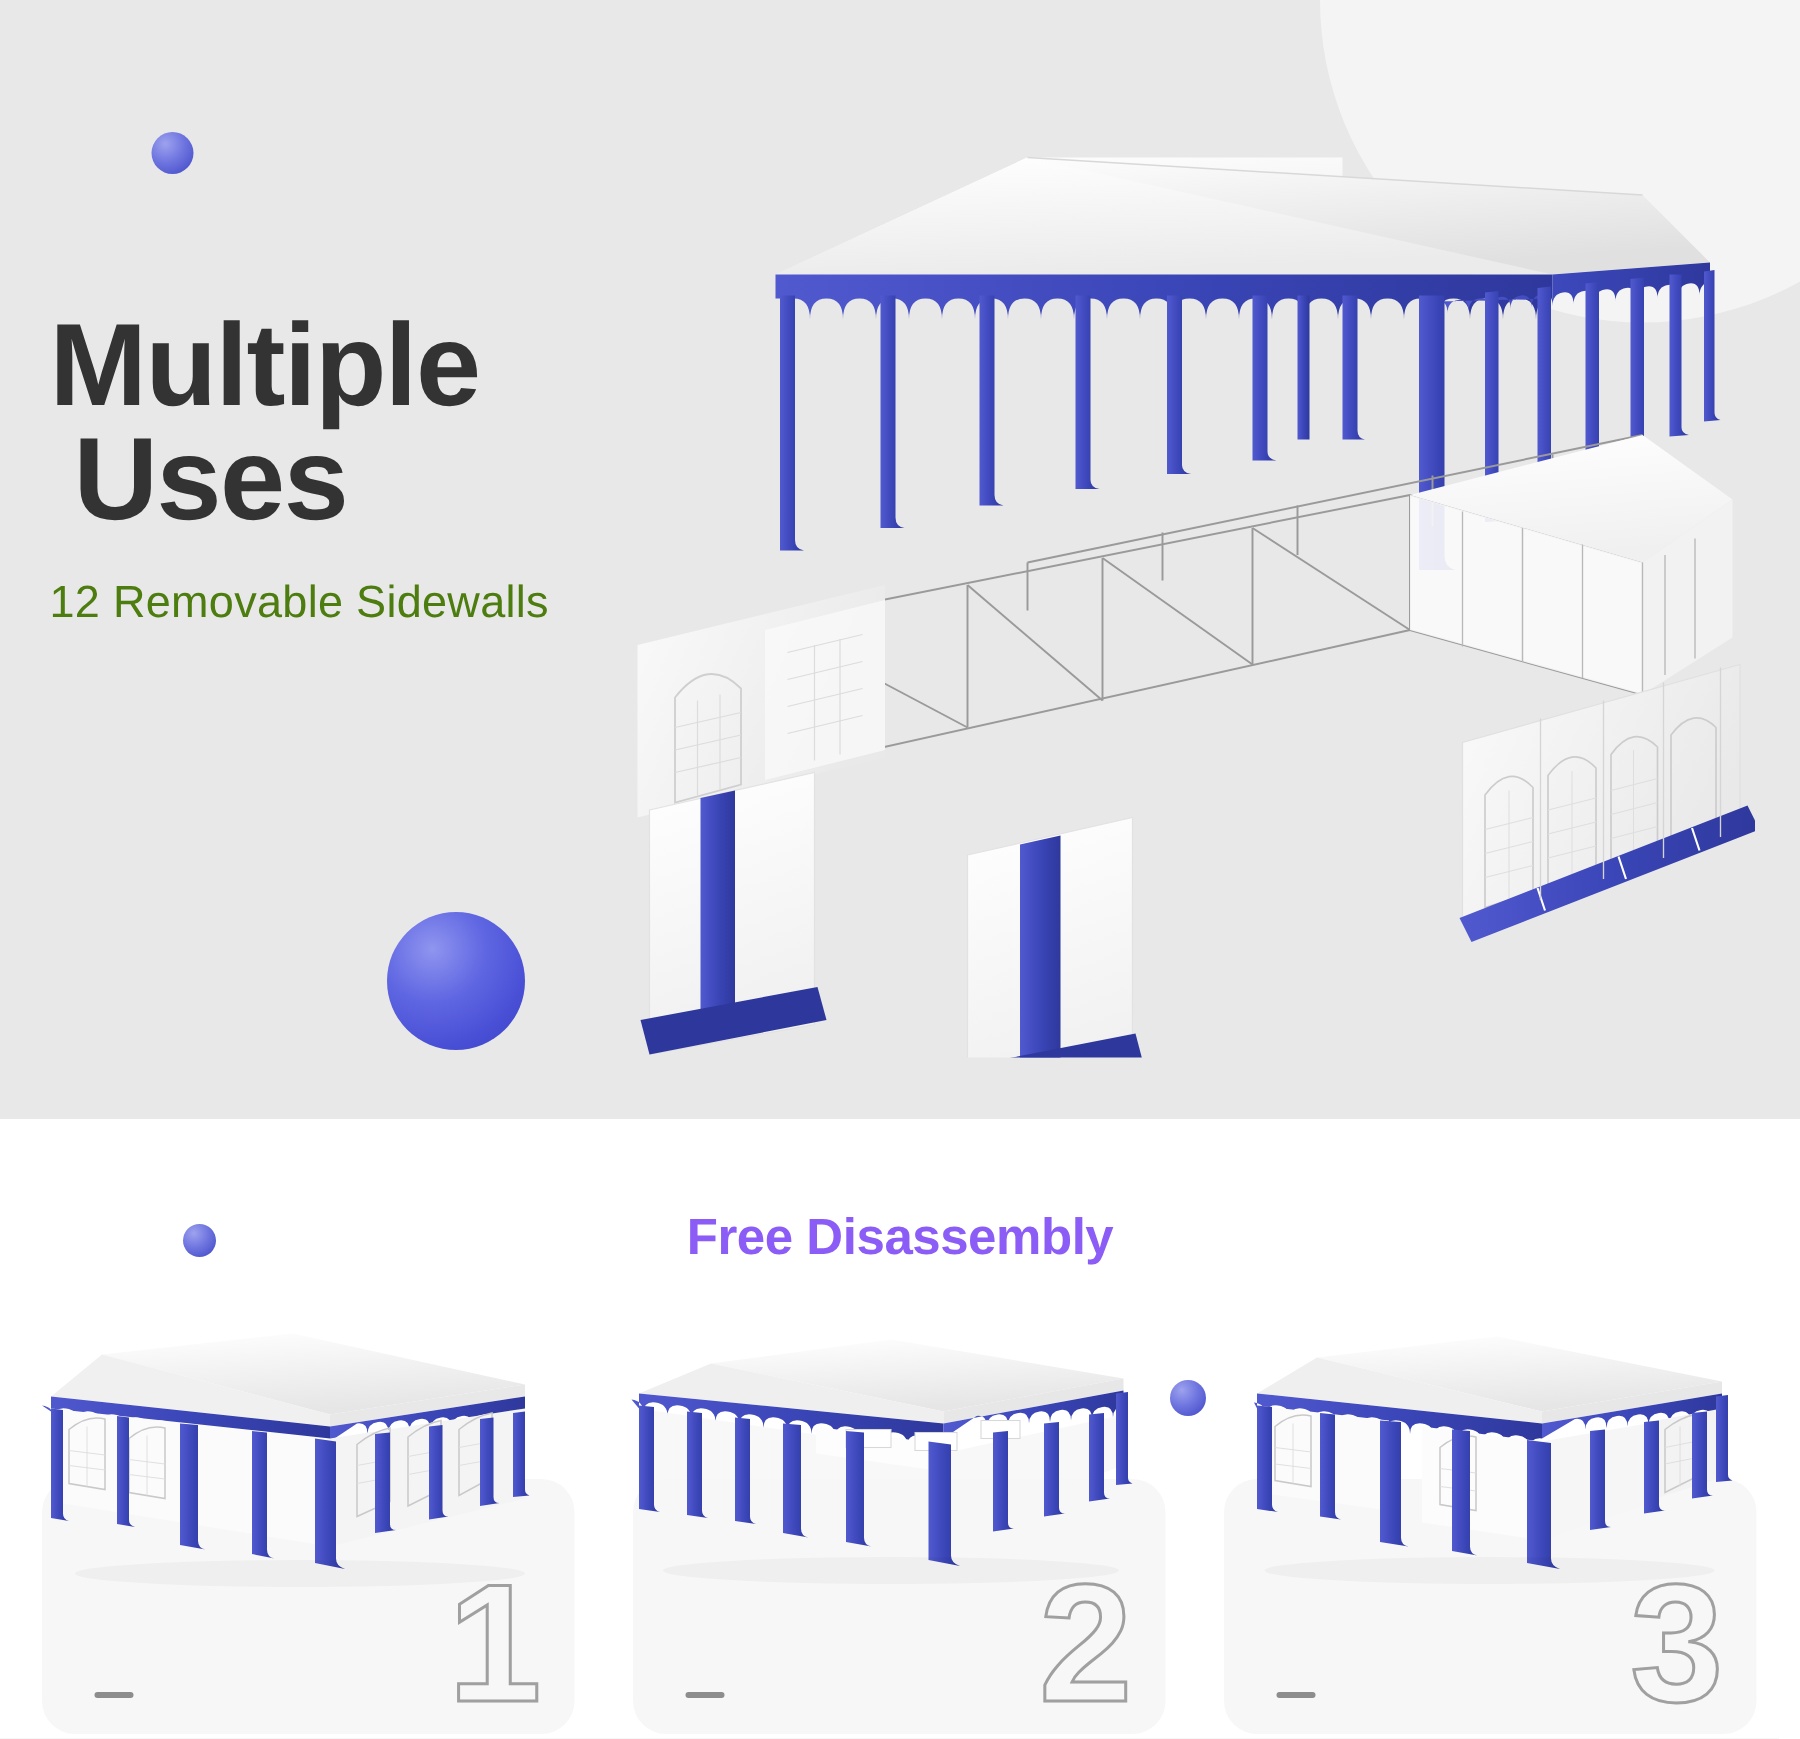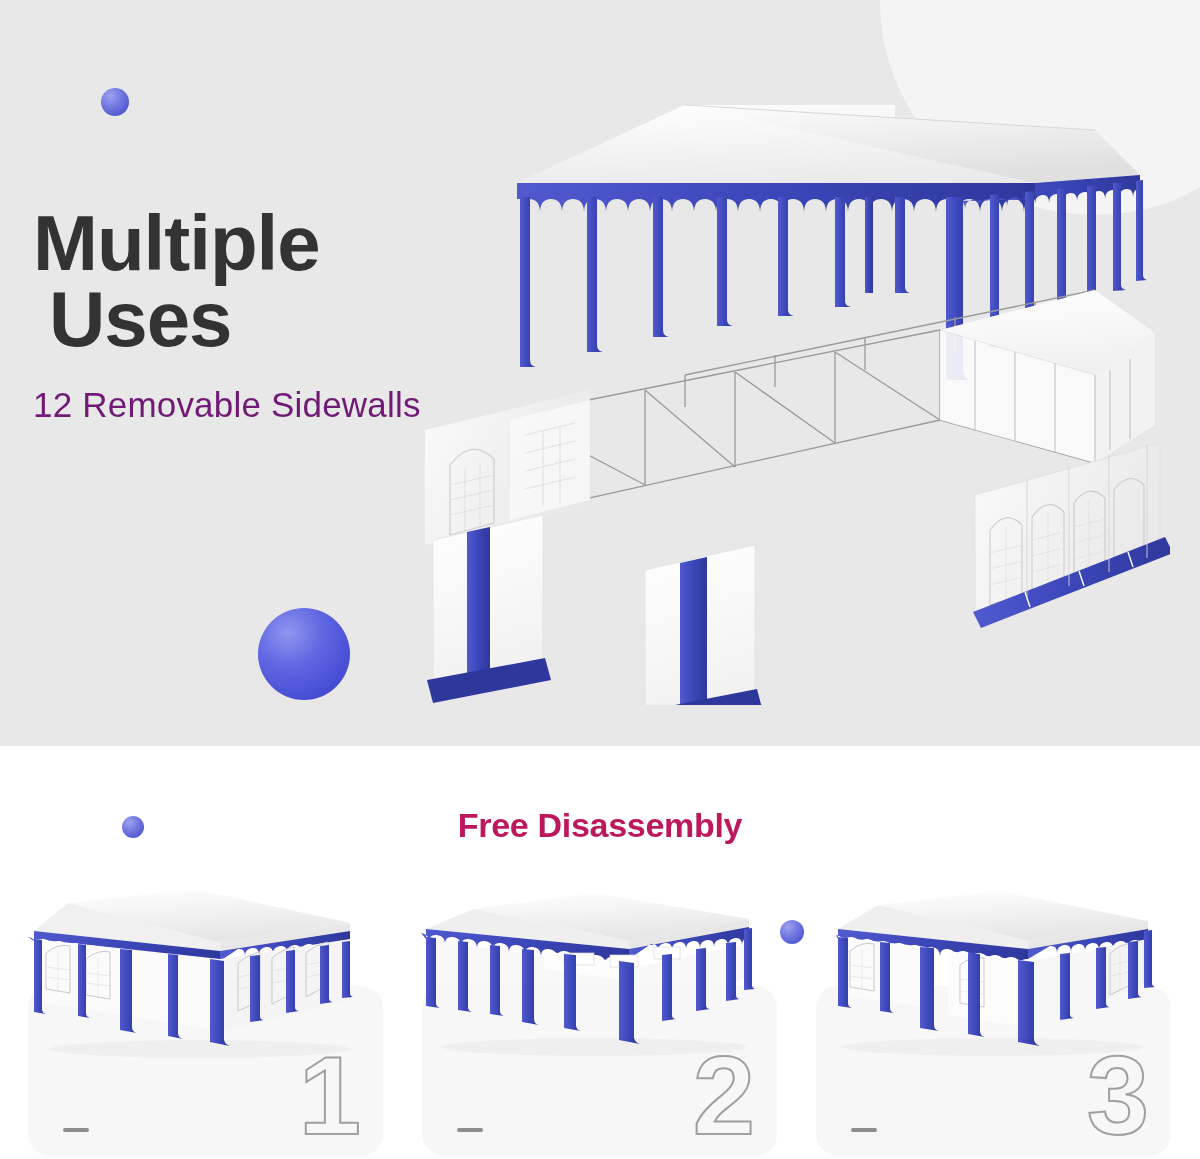--- a/index.html
+++ b/index.html
@@ -27,21 +27,21 @@
   }
 
   .headline {
     position:absolute; left:33px; top:205px;
     font-size:78px; font-weight:bold; color:#333333;
     line-height:0.98; letter-spacing:-1px;
   }
   .headline .l2 { display:block;margin-left:16px; }
   .subhead {
     position:absolute; left:33px; top:385px;
-    font-size:35px; font-weight:normal; color:#701a75;
+    font-size:30px; font-weight:normal; color:#4d7c0f;
     letter-spacing:0.2px;
   }
 
   
   .sphere { position:absolute; border-radius:50%; }
   .sphere-sm {
     background:radial-gradient(circle at 33% 28%, #9da2ee 0%, #7278e0 42%, #5158cf 78%, #4248c2 100%);
   }
   .sphere-lg {
     background:radial-gradient(circle at 33% 27%, #8f95ef 0%, #6067e2 38%, #4a50d6 70%, #3b41c4 100%);
@@ -56,21 +56,21 @@
   .tent-art svg { width:100%; height:100%; display:block; }
 
   
   .bottom-section {
     position:absolute; left:0; top:746px; width:1200px; height:413px;
     background:#ffffff; overflow:hidden;
   }
   .section-title {
     position:absolute; left:0; top:60px; width:1200px;
     text-align:center; font-size:34px; font-weight:bold;
-    color:#be185d; letter-spacing:-0.3px;
+    color:#8b5cf6; letter-spacing:-0.3px;
   }
 
   .cards { position:absolute; left:0; top:135px; width:1200px; height:275px; }
   .card {
     position:absolute; top:105px; width:355px; height:170px;
     background:#f7f7f7; border-radius:22px;
   }
   #card-1 { left:28px; }
   #card-2 { left:422px; }
   #card-3 { left:816px; }

